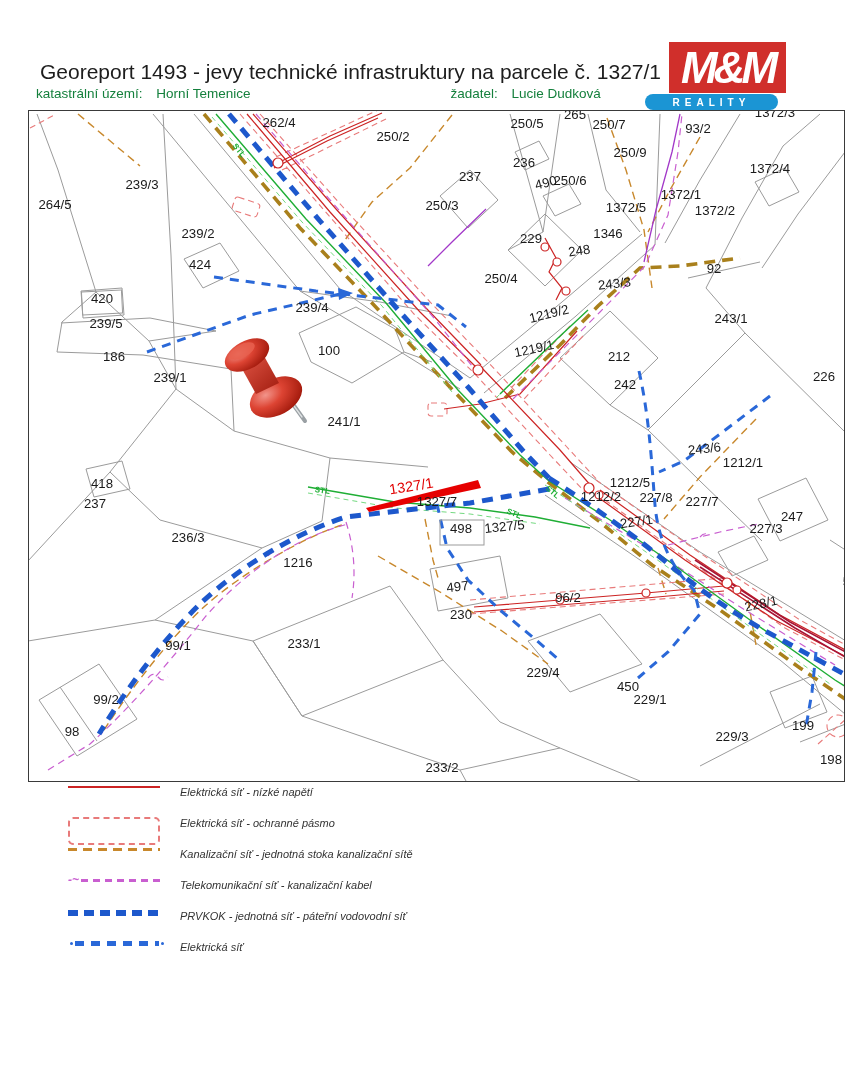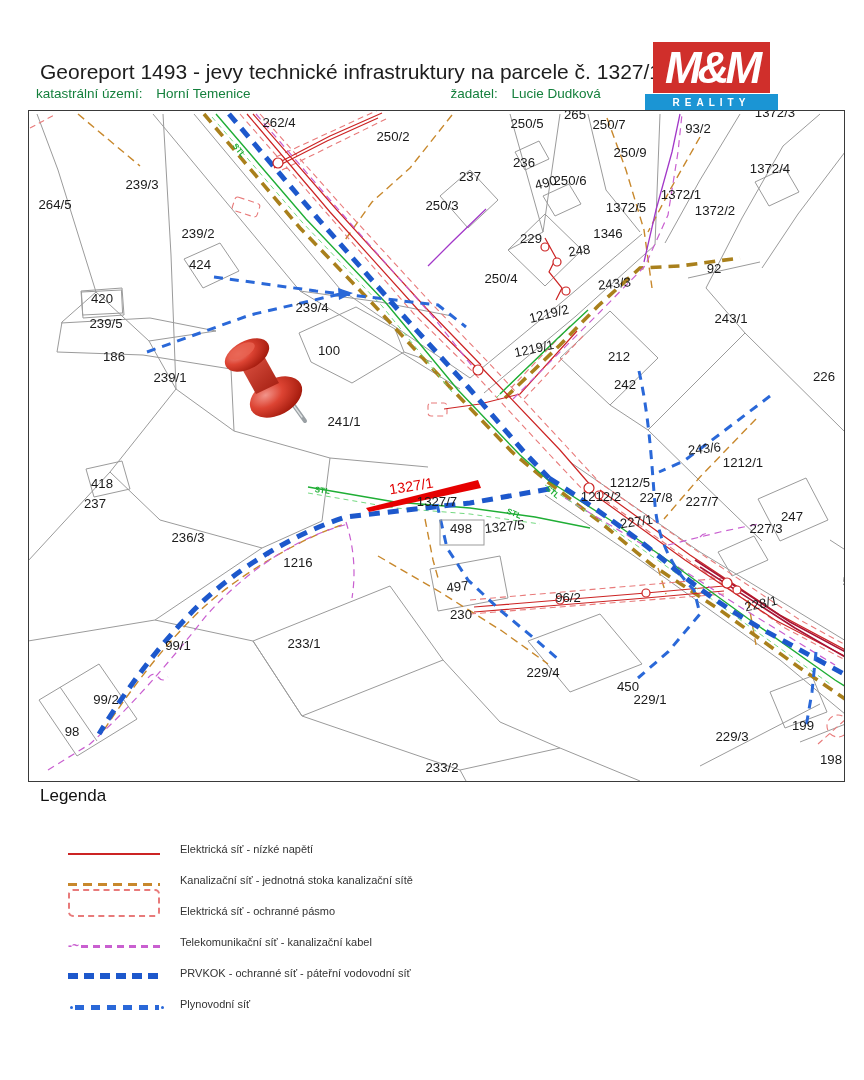--- a/index.html
+++ b/index.html
@@ -5,24 +5,24 @@
   html,body{margin:0;padding:0;background:#ffffff;}
   .page{position:relative;width:864px;height:1080px;background:#fff;overflow:hidden;
         font-family:"Liberation Sans",sans-serif;color:#1d1d1d;}
   
   .title{position:absolute;left:40px;top:46px;font-size:21px;font-weight:400;color:#1d1d1d;white-space:nowrap;}
   .subrow{position:absolute;left:36px;top:86px;font-size:13.5px;white-space:nowrap;color:#15803d;}
   .subgap{display:inline-block;width:10px;}
   .subspace{display:inline-block;width:196px;}
   
   .logo{position:absolute;left:645px;top:42px;width:133px;z-index:6;text-align:center;}
-  .logo-red{margin-left:8px;width:117px;height:51px;background:#d02f2b;color:#fff;display:flex;align-items:center;justify-content:center;
+  .logo-red{margin-left:24px;width:117px;height:51px;background:#d02f2b;color:#fff;display:flex;align-items:center;justify-content:center;
             font-weight:bold;font-style:italic;font-size:44px;letter-spacing:-4px;line-height:1;}
   .logo-blue{width:133px;height:16px;background:#1b95d4;color:#fff;font-size:10px;font-weight:bold;
-             letter-spacing:5px;display:flex;align-items:center;justify-content:center;margin-top:1px;}
+             letter-spacing:5px;display:flex;align-items:center;justify-content:center;margin-top:1px;border-radius:8px;}
   
   svg.map{position:absolute;left:28px;top:110px;z-index:2;}
   .g{stroke:#9b9b9b;stroke-width:1;fill:none;}
   .bt{stroke:#1d58cc;stroke-width:5;stroke-dasharray:11 8;fill:none;}
   .bm{stroke:#2a68d8;stroke-width:3;stroke-dasharray:9 7;fill:none;}
   .bk{stroke:#a9801c;stroke-width:3.6;stroke-dasharray:11 7;fill:none;}
   .ok{stroke:#c8882c;stroke-width:1.4;stroke-dasharray:8 5;fill:none;}
   .gn{stroke:#1fae35;stroke-width:1.4;fill:none;}
   .gd{stroke:#74d981;stroke-width:1;stroke-dasharray:5 4;fill:none;}
   .re{stroke:#cc2424;stroke-width:1.2;fill:none;}
@@ -30,21 +30,21 @@
   .rc{stroke:#a81535;stroke-width:1.6;fill:none;}
   .mg{stroke:#c95fd0;stroke-width:1.2;stroke-dasharray:7 5;fill:none;}
   .pu{stroke:#a238c8;stroke-width:1.3;fill:none;}
   .rcirc{stroke:#cc2424;stroke-width:1.2;fill:#fff;}
   .plbl{font-family:"Liberation Sans",sans-serif;font-size:13.2px;fill:#1a1a1a;text-anchor:middle;}
   .plbl.red{fill:#e10000;font-size:14.5px;}
   .stl{font-family:"Liberation Sans",sans-serif;font-size:8px;font-weight:bold;fill:#1fae35;text-anchor:middle;}
   
   .legend{position:absolute;left:40px;top:786px;z-index:3;}
   .legend-title{font-size:17px;color:#111;margin-bottom:18px;}
-  .lrow{display:flex;align-items:flex-end;height:31px;padding-left:28px;}
+  .lrow{display:flex;align-items:flex-start;height:31px;padding-left:28px;font-style:italic;}
   .lsample{width:112px;display:flex;align-items:center;}
   .llabel{font-size:11px;color:#333;}
   .s-electric-line{width:92px;height:0;border-top:2px solid #cc2424;}
   .s-electric-zone{width:88px;height:24px;border:2px dashed #e87a7a;border-radius:5px;}
   .s-sewer-line{width:92px;height:3px;background:repeating-linear-gradient(90deg,#c8882c 0 9px,transparent 9px 15px);}
   .s-sewer-main{width:92px;height:5px;background:repeating-linear-gradient(90deg,#a9801c 0 10px,transparent 10px 16px);}
   .s-telecom-line{width:80px;height:3px;background:repeating-linear-gradient(90deg,#c95fd0 0 7px,transparent 7px 12px);}
   .tilde{color:#c95fd0;font-size:12px;font-weight:bold;margin-right:2px;line-height:3px;}
   .s-water-main{width:92px;height:6px;background:repeating-linear-gradient(90deg,#1d58cc 0 10px,transparent 10px 16px);}
   .s-water-line{width:84px;height:5px;background:repeating-linear-gradient(90deg,#2a68d8 0 9px,transparent 9px 16px);}
@@ -235,57 +235,56 @@
         <ellipse cx="276" cy="397" rx="28" ry="18" transform="rotate(-28 276 397)" fill="url(#pinHead)"></ellipse>
         <polygon points="241,367 264,356 279,383 256,394" fill="url(#pinNeck)"></polygon>
         <ellipse cx="247" cy="355" rx="24" ry="14" transform="rotate(-28 247 355)" fill="url(#pinHead)"></ellipse>
         <ellipse cx="242" cy="351" rx="14" ry="6.5" transform="rotate(-28 242 351)" fill="#e8604f" opacity="0.85"></ellipse>
       </g>
     </g>
     <rect x="28.5" y="110.5" width="816" height="671" fill="none" stroke="#3a3a3a" stroke-width="1"></rect>
   </svg>
 
   <div class="legend">
-    <div class="legend-title">Legenda</div>
     <div id="legend-rows">
         <div class="lrow">
           <div class="lsample">
             <div class="s-electric-line"></div>
           </div>
           <span class="llabel">Elektrická síť - nízké napětí</span>
         </div>
         <div class="lrow">
           <div class="lsample">
+            <div class="s-electric-zone"></div>
+          </div>
+          <span class="llabel">Elektrická síť - ochranné pásmo</span>
+        </div>
+        <div class="lrow">
+          <div class="lsample">
             <div class="s-sewer-line"></div>
           </div>
           <span class="llabel">Kanalizační síť - jednotná stoka kanalizační sítě</span>
-        </div>
-        <div class="lrow">
-          <div class="lsample">
-            <div class="s-electric-zone"></div>
-          </div>
-          <span class="llabel">Elektrická síť - ochranné pásmo</span>
         </div>
         <div class="lrow">
           <div class="lsample">
             <span class="tilde">-~</span>
             <div class="s-telecom-line"></div>
           </div>
           <span class="llabel">Telekomunikační síť - kanalizační kabel</span>
         </div>
         <div class="lrow">
           <div class="lsample">
             <div class="s-water-main"></div>
           </div>
-          <span class="llabel">PRVKOK - ochranné síť - páteřní vodovodní síť</span>
+          <span class="llabel">PRVKOK - jednotná síť - páteřní vodovodní síť</span>
         </div>
         <div class="lrow">
           <div class="lsample">
             <div class="dot"></div>
             <div class="s-water-line"></div>
             <div class="dot"></div>
           </div>
-          <span class="llabel">Plynovodní síť</span>
+          <span class="llabel">Elektrická síť</span>
         </div>
       </div>
   </div>
 
 </div>
 
 </body></html>

